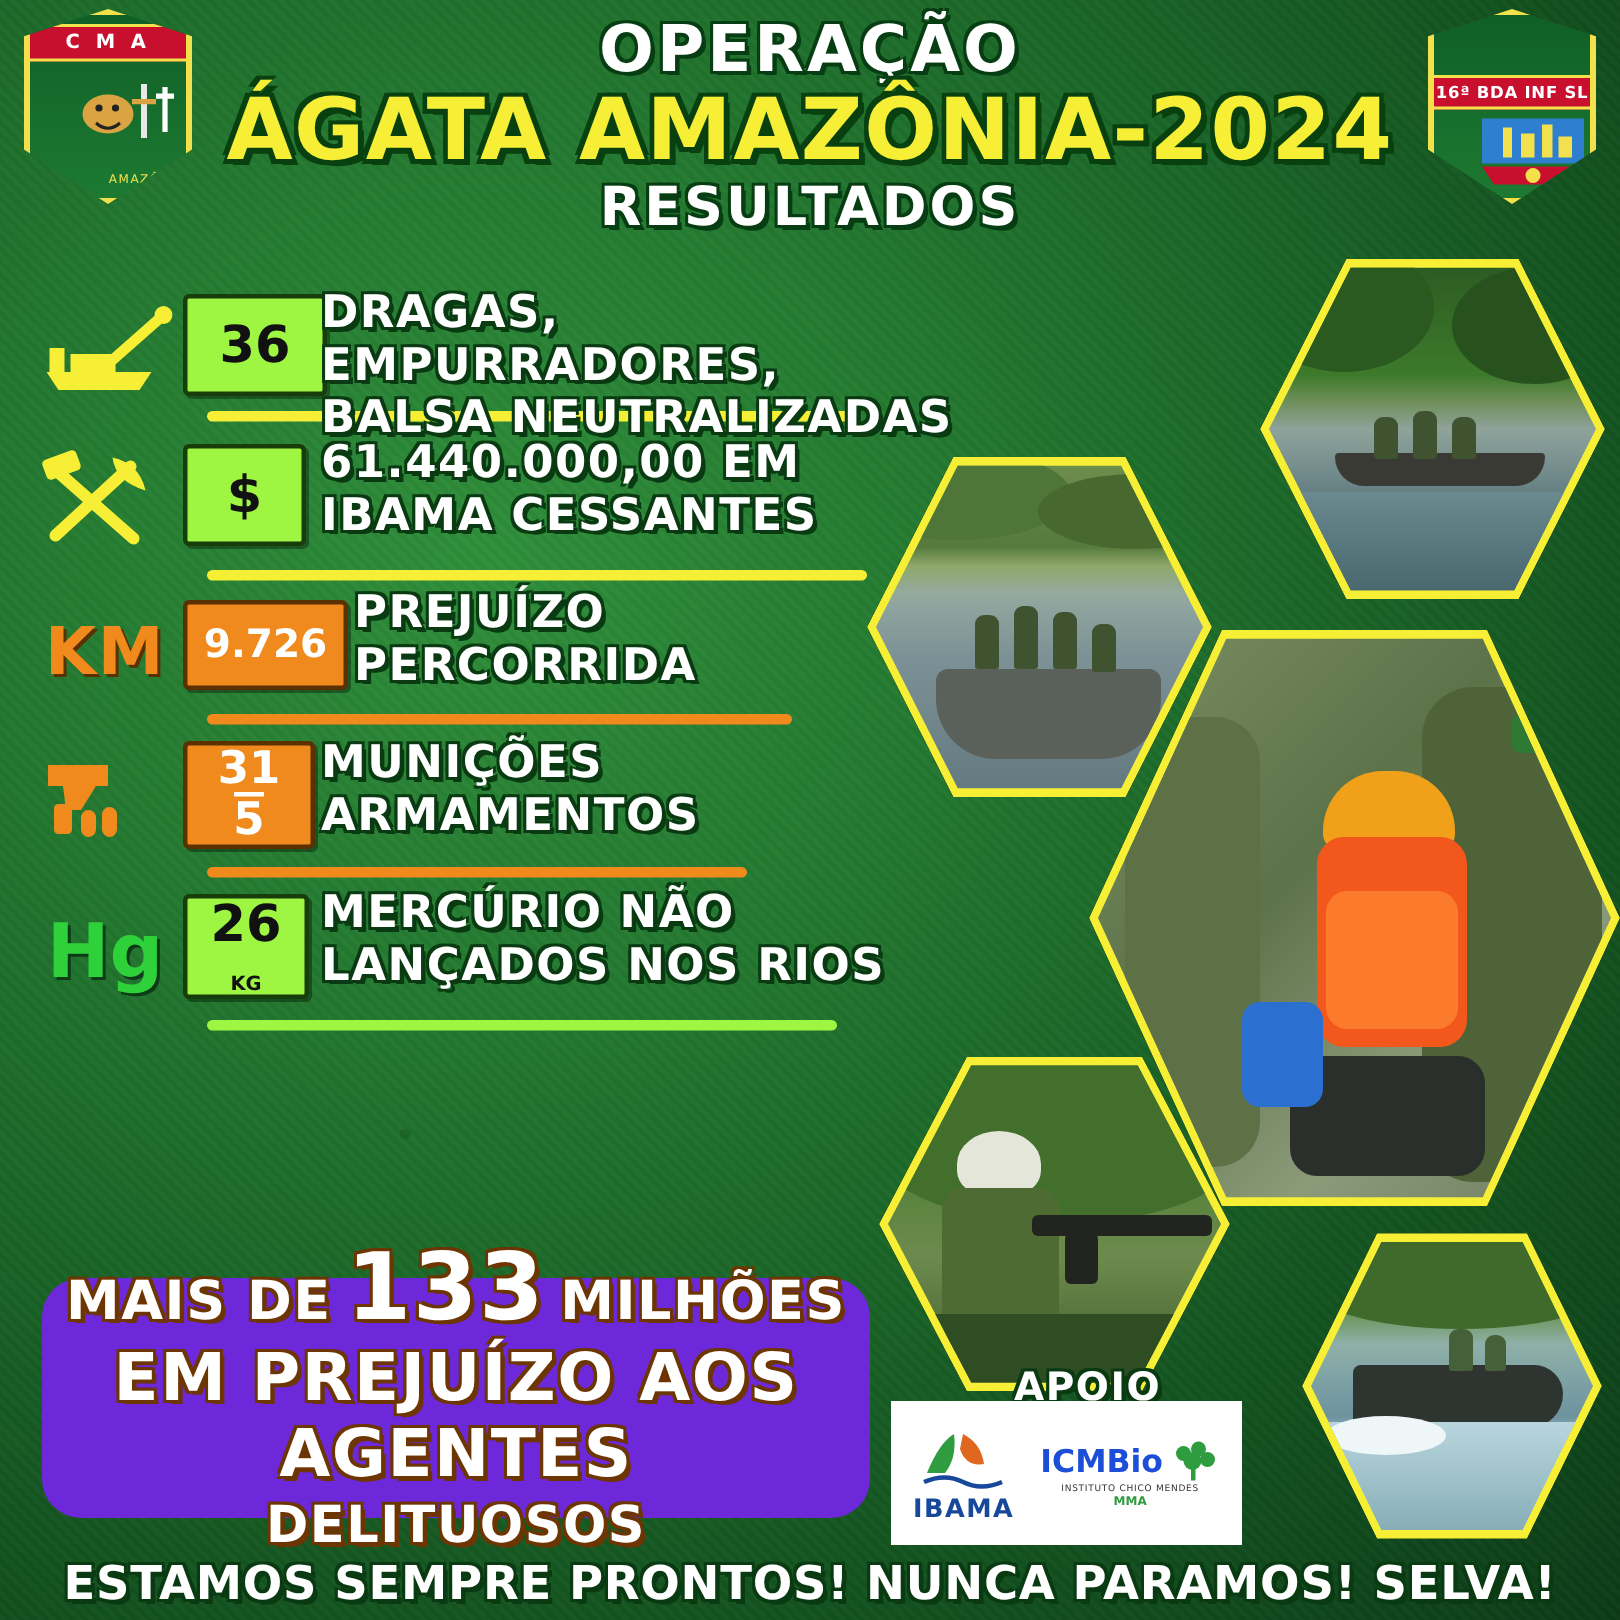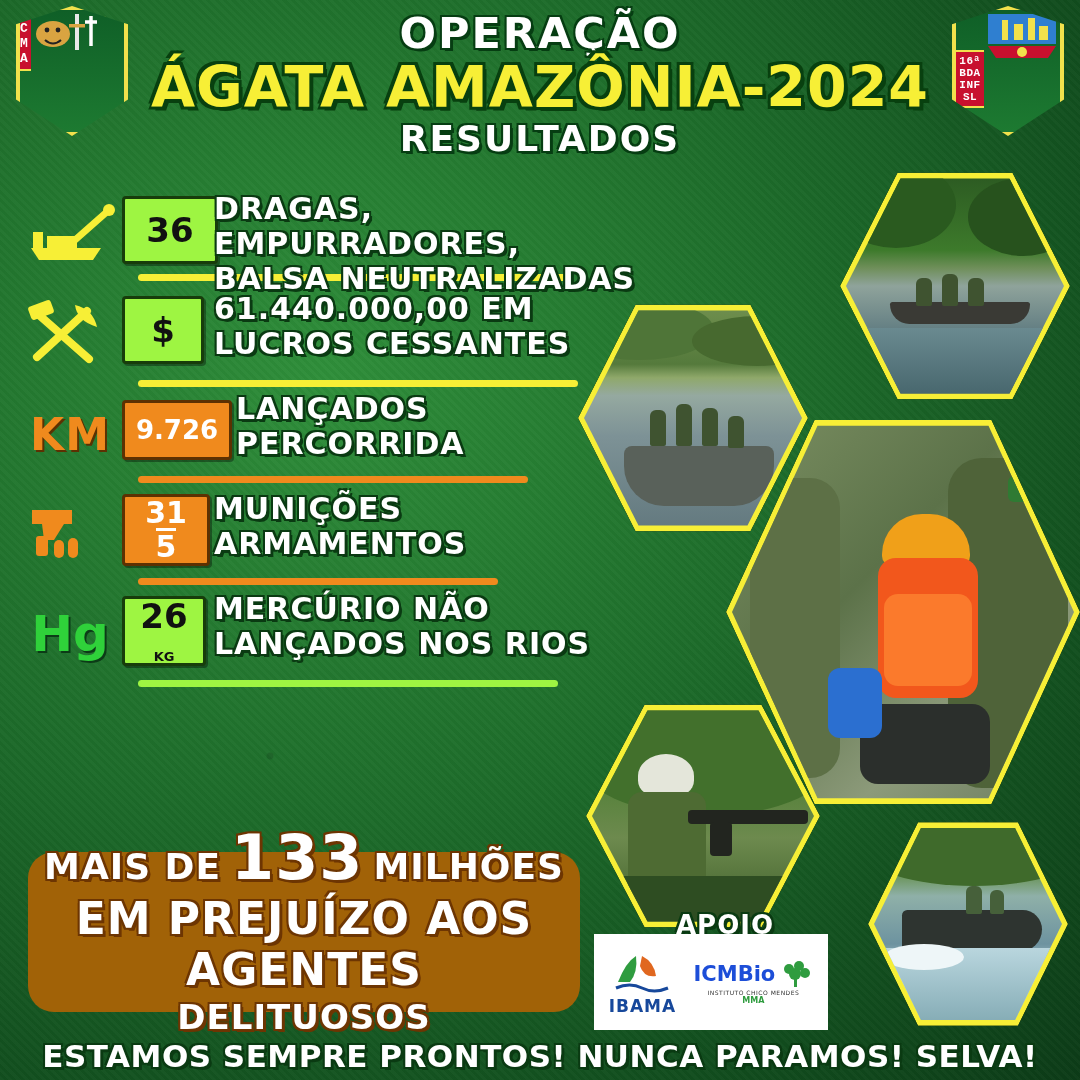--- a/index.html
+++ b/index.html
@@ -25,23 +25,22 @@
   }
   .stage{position:absolute;inset:0;}
 
   
   .crest{
     position:absolute;
     width:104px;height:122px;
     background:#1d7a31;
     border:4px solid #f2e14c;
     clip-path:polygon(50% 0,100% 14%,100% 72%,50% 100%,0 72%,0 14%);
-    display:flex;flex-direction:row;align-items:flex-start;justify-content:flex-start;
+    display:flex;flex-direction:column;align-items:flex-end;justify-content:flex-start;
     color:#fff;
-    font-family:Liberation Mono, monospace;
   }
   .crest.left{left:16px;top:6px;background:linear-gradient(#0f5f27,#1d7a31);}
   .crest.right{right:16px;top:6px;background:linear-gradient(#0f5f27,#1d7a31);}
   .crest .band{
     width:100%;background:#c8102e;color:#fff;text-align:center;
     font-weight:bold;font-size:13px;letter-spacing:3px;padding:3px 0;margin-top:6px;
     border-top:2px solid #f2e14c;border-bottom:2px solid #f2e14c;
   }
   .crest.right .band{font-size:11px;letter-spacing:.5px;margin-top:40px;}
   .crest .emblem{flex:1;display:flex;align-items:center;justify-content:center;}
@@ -89,21 +88,21 @@
   .underline{
     position:absolute;left:120px;top:84px;height:7px;border-radius:4px;
   }
   .u-yellow{background:#f7ef36;}
   .u-orange{background:#f08a1d;}
   .u-green{background:#9ef542;}
 
   
   .highlight{
     position:absolute;left:28px;top:852px;width:552px;height:160px;
-    background:#a16207;border-radius:26px;
+    background:#6d28d9;border-radius:26px;
     display:flex;flex-direction:column;align-items:center;justify-content:center;
     text-align:center;padding:4px 10px;box-sizing:border-box;
   }
   .hl-l1{
     color:#fff;font-weight:bold;font-size:36px;letter-spacing:1px;line-height:1;
     display:flex;align-items:baseline;gap:10px;
     text-shadow:3px 3px 0 #6d3502,-2px -2px 0 #6d3502,2px -2px 0 #6d3502,-2px 2px 0 #6d3502;
   }
   .hl-big{font-size:62px;}
   .hl-l2{
@@ -258,35 +257,35 @@
           <path d="M50 6 q18 4 22 22 q-20 -6 -22 -22Z" fill="#f7ef36"></path>
           <path d="M14 16 L64 60" stroke="#f7ef36" stroke-width="8" stroke-linecap="round"></path>
           <rect x="4" y="4" width="24" height="14" rx="3" fill="#f7ef36" transform="rotate(-20 16 11)"></rect>
         </svg>
       </div>
       <div class="tag" style="min-width:60px;">
         <span>$</span>
       </div>
       <div class="label">
         <div>61.440.000,00 EM</div>
-        <div>LUCROS CESSANTES</div>
+        <div>IBAMA CESSANTES</div>
       </div>
     </div>
 
     <div class="row">
       <div class="underline u-orange" style="width:390px;top:86px;"></div>
       <div class="icon-badge">
         <span style="font-weight:bold;font-size:44px;color:#f08a1d;letter-spacing:1px;
                      text-shadow:2px 2px 0 #5c3102;">KM</span>
       </div>
       <div class="tag small" style="background:#f08a1d;border-color:#5c3102;color:#fff;min-width:88px;height:54px;top:10px;">
         <span>9.726</span>
       </div>
       <div class="label" style="left:218px;">
-        <div>LANÇADOS</div>
+        <div>PREJUÍZO</div>
         <div>PERCORRIDA</div>
       </div>
     </div>
 
     <div class="row">
       <div class="underline u-orange" style="width:360px;top:88px;"></div>
       <div class="icon-badge">
         <svg width="92" height="68" viewBox="0 0 92 68">
           <path d="M8 10 h40 v14 h-8 l-10 16 h-10 l-2 -16 h-10 Z" fill="#f08a1d"></path>
           <rect x="12" y="36" width="12" height="20" rx="3" fill="#f08a1d"></rect>

